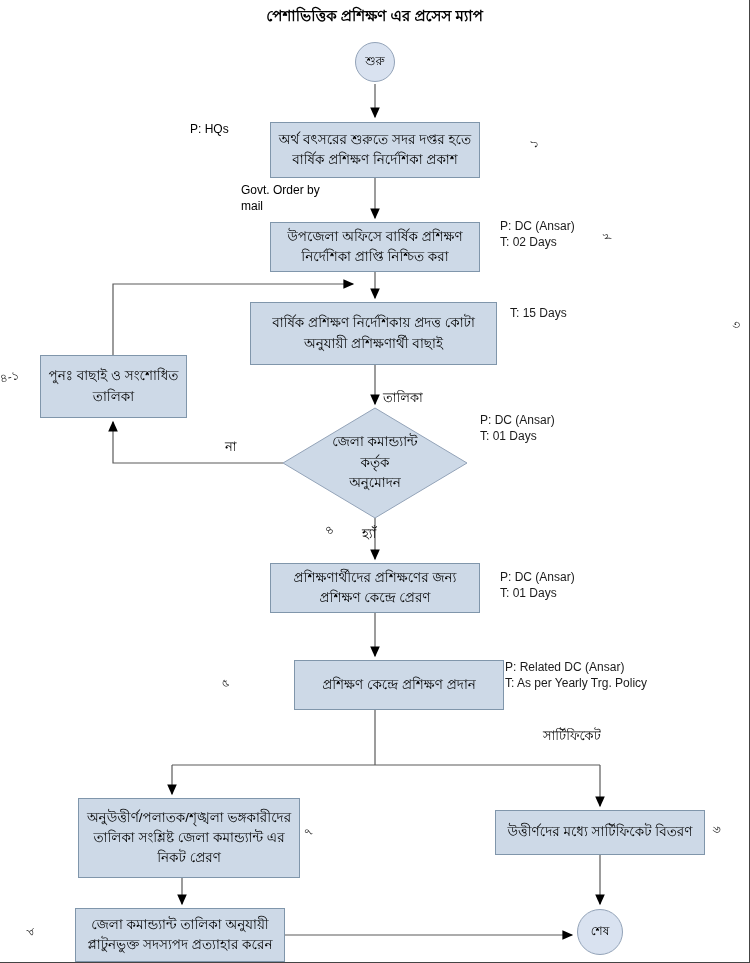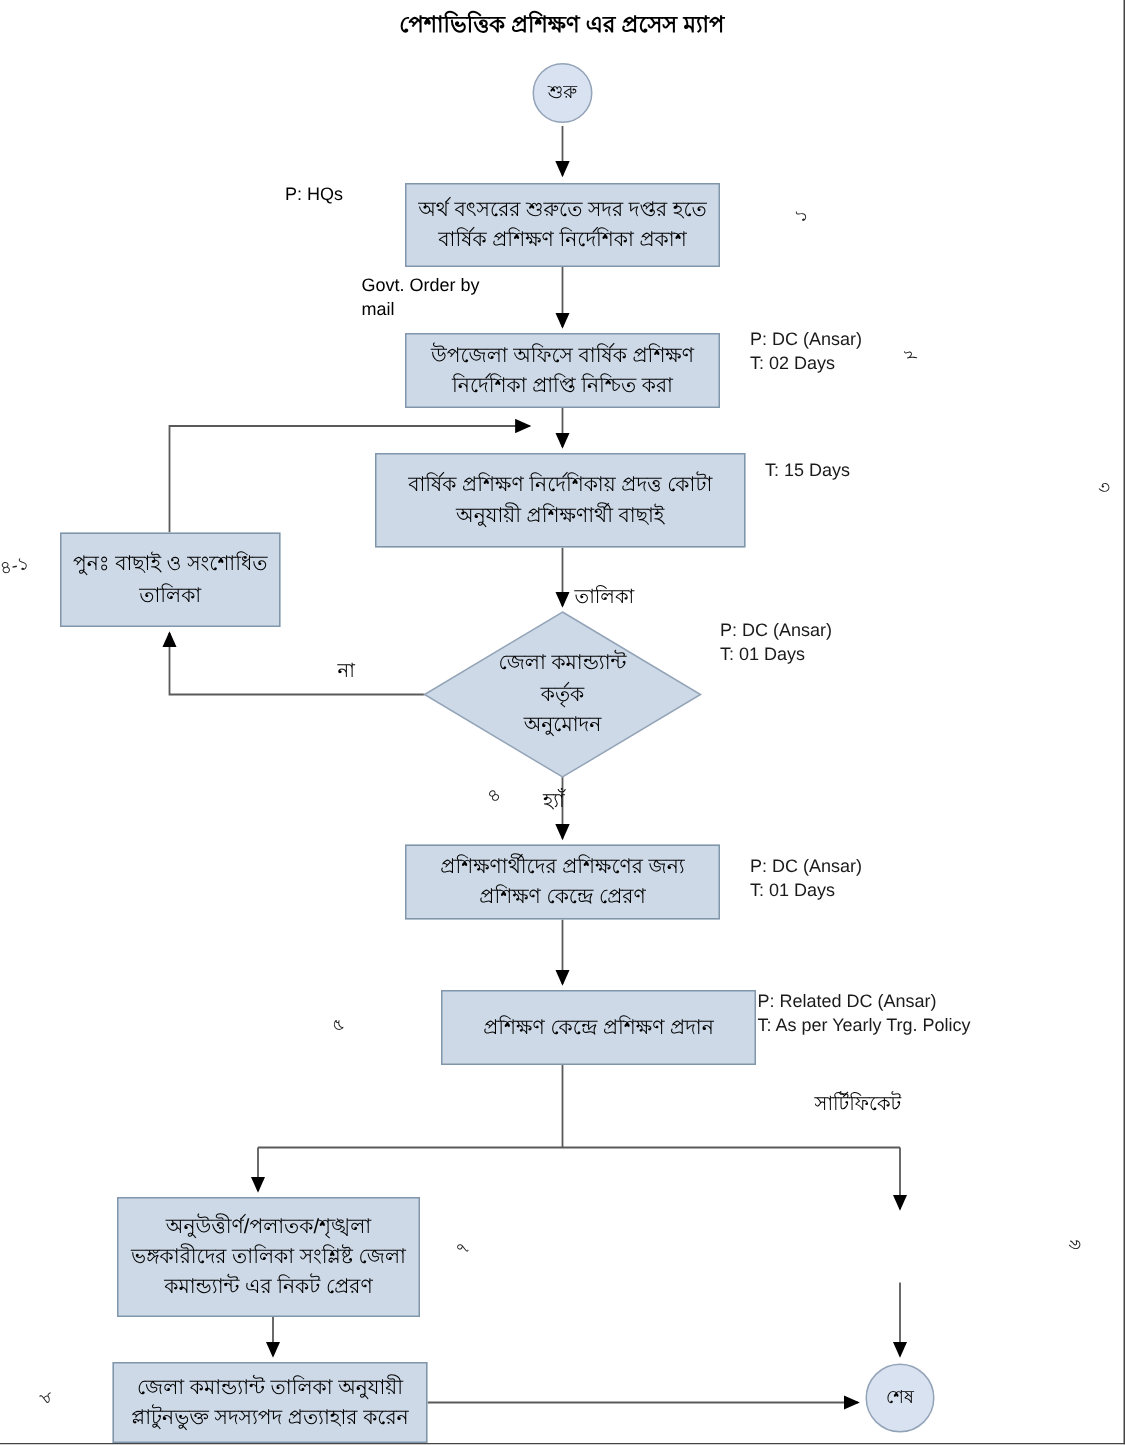--- a/index.html
+++ b/index.html
@@ -85,22 +85,23 @@
   <div class="dtext" style="left:295px;top:420px;width:160px;height:86px;">
     <span>জেলা কমান্ড্যান্ট</span>
     <span>কর্তৃক</span>
     <span>অনুমোদন</span>
   </div>
 
   <div class="pbox" style="left:270px;top:563px;width:210px;height:50px;">প্রশিক্ষণার্থীদের প্রশিক্ষণের জন্য প্রশিক্ষণ কেন্দ্রে প্রেরণ</div>
 
   <div class="pbox" style="left:270px;top:660px;width:210px;height:50px;margin-left:24px;">প্রশিক্ষণ কেন্দ্রে প্রশিক্ষণ প্রদান</div>
 
-  <div class="pbox" style="left:78px;top:798px;width:202px;height:80px;">অনুউত্তীর্ণ/পলাতক/শৃঙ্খলা ভঙ্গকারীদের তালিকা সংশ্লিষ্ট  জেলা কমান্ড্যান্ট এর নিকট প্রেরণ</div>
+  <div class="pbox" style="left:78px;top:798px;width:222px;height:80px;">অনুউত্তীর্ণ/পলাতক/শৃঙ্খলা ভঙ্গকারীদের তালিকা সংশ্লিষ্ট  জেলা কমান্ড্যান্ট এর নিকট প্রেরণ</div>
 
+  <div class="pbox" style="left:495px;top:810px;width:210px;height:45px;">উত্তীর্ণদের মধ্যে সার্টিফিকেট বিতরণ</div>
 
   <div class="pbox" style="left:75px;top:908px;width:210px;height:54px;">জেলা কমান্ড্যান্ট তালিকা অনুযায়ী প্লাটুনভুক্ত সদস্যপদ প্রত্যাহার করেন</div>
 
   <div class="ann bold" style="left:190px;top:122px;">P: HQs</div>
 
   <div class="ann bold" style="left:205px;top:183px;margin-left:36px;">
     <div>Govt. Order by</div>
     <div>mail</div>
   </div>
 

